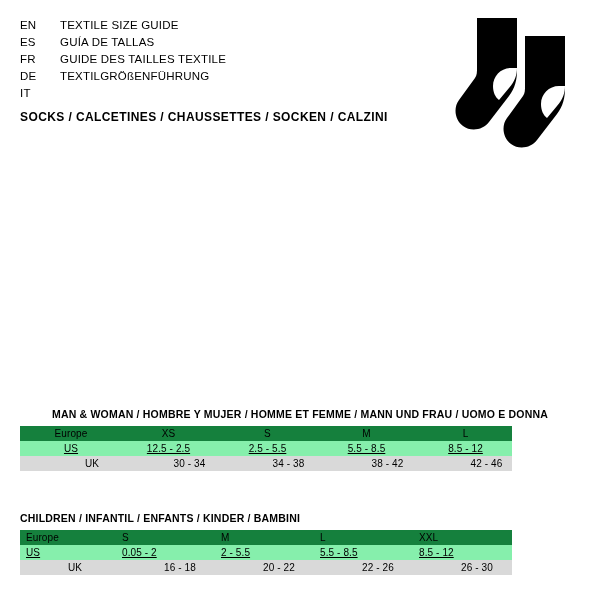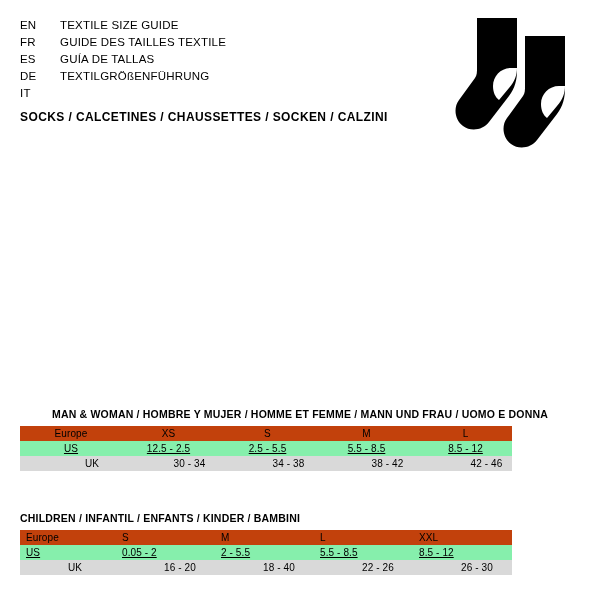--- a/index.html
+++ b/index.html
@@ -79,21 +79,21 @@
   }
   td {
     font-size: 10px;
     height: 15px;
     padding: 0 0 0 6px;
     letter-spacing: 0.1px;
     color: #000;
     vertical-align: middle;
   }
   tr.head td {
-    background: #c2410c;
+    background: #15803d;
   }
   tr.shade td {
     background: #d9d9d9;
     padding-left: 48px;
   }
   tr.plain td {
     background: #86efac;
     text-decoration: underline;
   }
   .col-label { width: 90px; }
@@ -101,26 +101,26 @@
 </style>
 </head>
 <body>
 
 <div class="lang-block">
   <div class="lang-row">
     <span class="lang-code">EN</span>
     <span class="lang-text">TEXTILE SIZE GUIDE</span>
   </div>
   <div class="lang-row">
+    <span class="lang-code">ES</span>
+    <span class="lang-text">GUÍA DE TALLAS</span>
+  </div>
+  <div class="lang-row">
     <span class="lang-code">FR</span>
     <span class="lang-text">GUIDE DES TAILLES TEXTILE</span>
-  </div>
-  <div class="lang-row">
-    <span class="lang-code">ES</span>
-    <span class="lang-text">GUÍA DE TALLAS</span>
   </div>
   <div class="lang-row">
     <span class="lang-code">DE</span>
     <span class="lang-text">TEXTILGRÖßENFÜHRUNG</span>
   </div>
   <div class="lang-row">
     <span class="lang-code">IT</span>
   </div>
 </div>
 
@@ -183,20 +183,20 @@
       </tr>
       <tr class="plain">
         <td class="col-label">US</td>
         <td class="col-val">0.05 - 2</td>
         <td class="col-val">2 - 5.5</td>
         <td class="col-val">5.5 - 8.5</td>
         <td class="col-val">8.5 - 12</td>
       </tr>
       <tr class="shade">
         <td class="col-label">UK</td>
-        <td class="col-val">16 - 20</td>
-        <td class="col-val">18 - 40</td>
+        <td class="col-val">16 - 18</td>
+        <td class="col-val">20 - 22</td>
         <td class="col-val">22 - 26</td>
         <td class="col-val">26 - 30</td>
       </tr>
     </tbody>
   </table>
 </div>
 
 </body></html>

